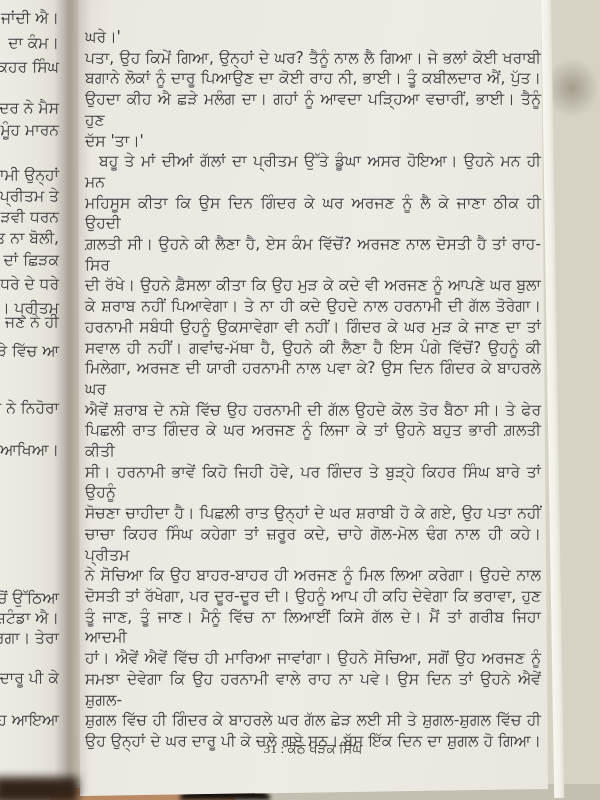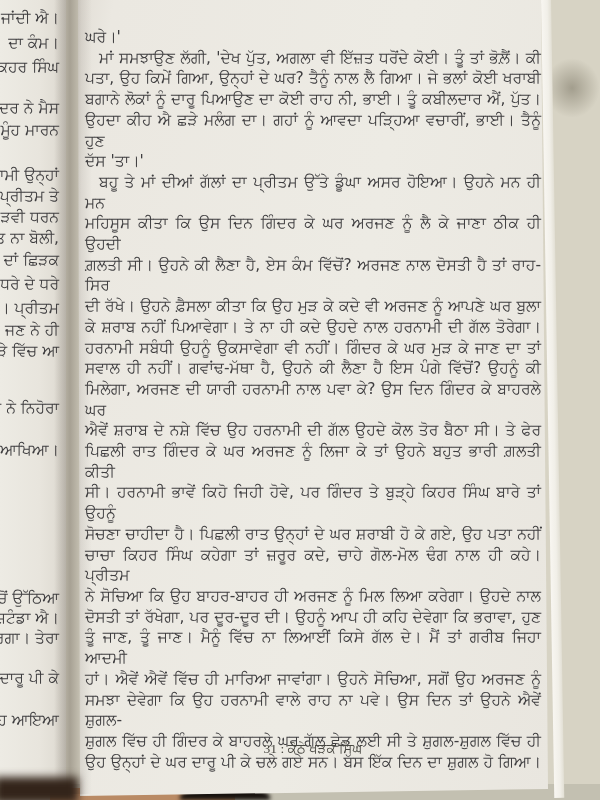--- a/index.html
+++ b/index.html
@@ -58,36 +58,35 @@
       <div class="frag" style="top: 57px;">ਕਹਰ ਸਿੰਘ</div>
       <div class="frag" style="top: 98px;">ਦਰ ਨੇ ਮੈਸ</div>
       <div class="frag" style="top: 120px;">ਮੂੰਹ ਮਾਰਨ</div>
       <div class="frag" style="top: 165px;">ਨਾਮੀ ਉਨ੍ਹਾਂ</div>
       <div class="frag" style="top: 186px;">ਪ੍ਰੀਤਮ ਤੇ</div>
       <div class="frag" style="top: 207px;">ੜਵੀ ਧਰਨ</div>
       <div class="frag" style="top: 228px;">ਤ ਨਾ ਬੋਲੀ,</div>
       <div class="frag" style="top: 250px;">ਦਾਂ ਛਿੜਕ</div>
       <div class="frag" style="top: 274px;">ਧਰੇ ਦੇ ਧਰੇ</div>
       <div class="frag" style="top: 298px;">ਗੇ। ਪ੍ਰੀਤਮ</div>
-      <div class="frag" style="top: 320px;">ਜਣ ਨੇ ਹੀ</div>
+      <div class="frag" style="top: 312px;">ਜਣ ਨੇ ਹੀ</div>
       <div class="frag" style="top: 341px;">ੜੇ ਵਿੱਚ ਆ</div>
       <div class="frag" style="top: 398px;">ਮ ਨੇ ਨਿਹੋਰਾ</div>
       <div class="frag" style="top: 440px;">ਆਖਿਆ।</div>
       <div class="frag" style="top: 588px;">ਚੋਂ ਉੱਠਿਆ</div>
       <div class="frag" style="top: 608px;">ਮੁਸ਼ਟੰਡਾ ਐ।</div>
       <div class="frag" style="top: 628px;">ਵਰਗਾ। ਤੇਰਾ</div>
       <div class="frag" style="top: 668px;">ਦਾਰੂ ਪੀ ਕੇ</div>
       <div class="frag" style="top: 710px;">ਉਹ ਆਇਆ</div>
     </div>
   <div class="edge-strip"></div>
 
   <div class="right-page">
     <div class="text-block">
         <div class="line short">ਘਰੇ।'</div>
-        <div class="line indent">ਮਾਂ ਸਮਝਾਉਣ ਲੱਗੀ, 'ਦੇਖ ਪੁੱਤ, ਅਗਲਾ ਵੀ ਇੱਜ਼ਤ ਧਰੋਂਦੇ ਕੋਈ। ਤੂੰ ਤਾਂ ਭੋਲ਼ੈਂ। ਕੀ</div>
         <div class="line">ਪਤਾ, ਉਹ ਕਿਮੇਂ ਗਿਆ, ਉਨ੍ਹਾਂ ਦੇ ਘਰ? ਤੈਨੂੰ ਨਾਲ ਲੈ ਗਿਆ। ਜੇ ਭਲਾਂ ਕੋਈ ਖਰਾਬੀ</div>
         <div class="line">ਬਗਾਨੇ ਲੋਕਾਂ ਨੂੰ ਦਾਰੂ ਪਿਆਉਣ ਦਾ ਕੋਈ ਰਾਹ ਨੀ, ਭਾਈ। ਤੂੰ ਕਬੀਲਦਾਰ ਐਂ, ਪੁੱਤ।</div>
         <div class="line">ਉਹਦਾ ਕੀਹ ਐ ਛੜੇ ਮਲੰਗ ਦਾ। ਗਹਾਂ ਨੂੰ ਆਵਦਾ ਪੜ੍ਹਿਆ ਵਚਾਰੀਂ, ਭਾਈ। ਤੈਨੂੰ ਹੁਣ</div>
         <div class="line short">ਦੱਸ 'ਤਾ।'</div>
         <div class="line indent">ਬਹੂ ਤੇ ਮਾਂ ਦੀਆਂ ਗੱਲਾਂ ਦਾ ਪ੍ਰੀਤਮ ਉੱਤੇ ਡੂੰਘਾ ਅਸਰ ਹੋਇਆ। ਉਹਨੇ ਮਨ ਹੀ ਮਨ</div>
         <div class="line">ਮਹਿਸੂਸ ਕੀਤਾ ਕਿ ਉਸ ਦਿਨ ਗਿੰਦਰ ਕੇ ਘਰ ਅਰਜਣ ਨੂੰ ਲੈ ਕੇ ਜਾਣਾ ਠੀਕ ਹੀ ਉਹਦੀ</div>
         <div class="line">ਗ਼ਲਤੀ ਸੀ। ਉਹਨੇ ਕੀ ਲੈਣਾ ਹੈ, ਏਸ ਕੰਮ ਵਿੱਚੋਂ? ਅਰਜਣ ਨਾਲ ਦੋਸਤੀ ਹੈ ਤਾਂ ਰਾਹ-ਸਿਰ</div>
         <div class="line">ਦੀ ਰੱਖੇ। ਉਹਨੇ ਫ਼ੈਸਲਾ ਕੀਤਾ ਕਿ ਉਹ ਮੁੜ ਕੇ ਕਦੇ ਵੀ ਅਰਜਣ ਨੂੰ ਆਪਣੇ ਘਰ ਬੁਲਾ</div>
         <div class="line">ਕੇ ਸ਼ਰਾਬ ਨਹੀਂ ਪਿਆਵੇਗਾ। ਤੇ ਨਾ ਹੀ ਕਦੇ ਉਹਦੇ ਨਾਲ ਹਰਨਾਮੀ ਦੀ ਗੱਲ ਤੋਰੇਗਾ।</div>
         <div class="line">ਹਰਨਾਮੀ ਸਬੰਧੀ ਉਹਨੂੰ ਉਕਸਾਵੇਗਾ ਵੀ ਨਹੀਂ। ਗਿੰਦਰ ਕੇ ਘਰ ਮੁੜ ਕੇ ਜਾਣ ਦਾ ਤਾਂ</div>

